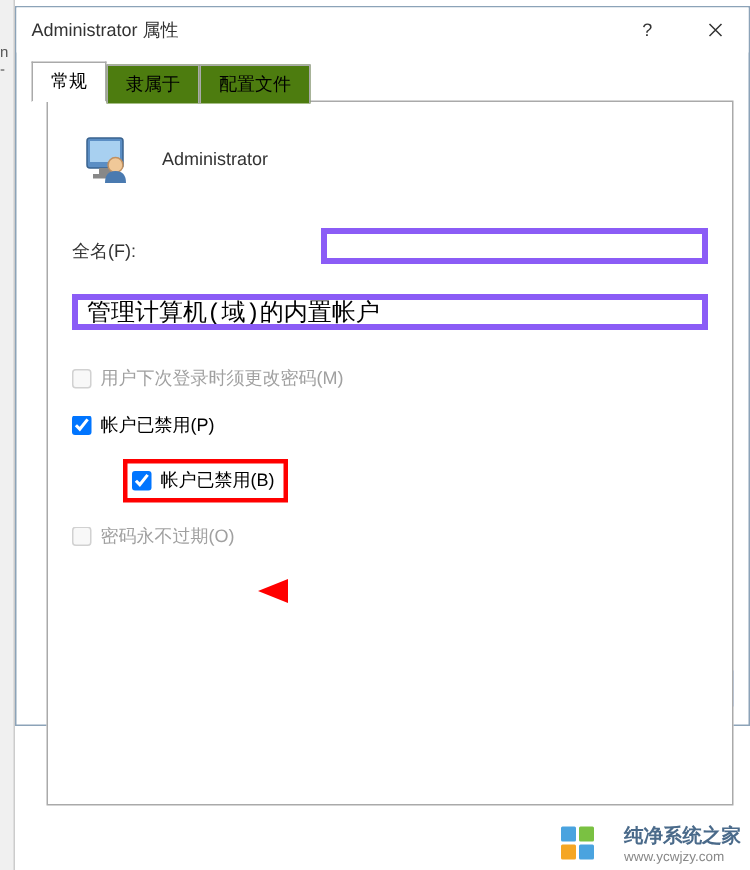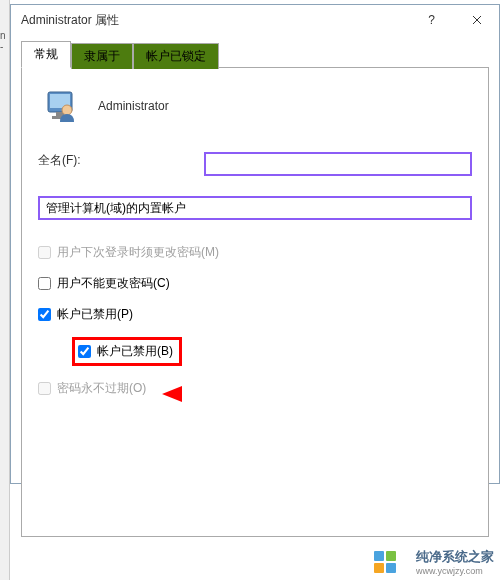--- a/index.html
+++ b/index.html
@@ -74,50 +74,51 @@
       border-bottom: 1px solid #fff;
       margin-bottom: -1px;
     }
     .tab-panel {
       border: 1px solid #aaa;
       background: #fff;
       padding: 16px 16px 16px 16px;
       position: relative;
       z-index: 1;
       height: 470px;
+      margin-left: 10px;
     }
     .user-icon-row {
       display: flex;
       align-items: center;
       gap: 20px;
       padding: 4px 0 28px 4px;
     }
     .user-icon {
       width: 36px; height: 36px;
       position: relative;
     }
     .user-name { font-size: 12px; color: #333; }
     .form-row {
       display: flex;
-      align-items: flex-start;
+      align-items: flex-end;
       margin-bottom: 20px;
       gap: 46px;
     }
     .form-label {
       width: 120px;
       color: #333;
       font-size: 12px;
     }
     .form-input {
       flex: 1;
       height: 24px;
-      border: 2px solid #8b5cf6;
+      border: 4px solid #8b5cf6;
       padding: 2px 6px;
-      font-size: 12px;
-      font-family: Liberation Sans, sans-serif;
+      font-size: 16px;
+      font-family: Liberation Mono, monospace;
       outline: none;
     }
     .checkbox-group {
       margin-top: 24px;
     }
     .checkbox-row {
       display: flex;
       align-items: center;
       gap: 6px;
       margin-bottom: 14px;
@@ -205,21 +206,21 @@
             <path d="M1 1 L9 9 M9 1 L1 9"></path>
           </svg>
       </div>
     </div>
   </div>
 
   <div class="content-area">
     <div class="tabs">
       <div class="tab active">常规</div>
       <div class="tab">隶属于</div>
-      <div class="tab">帐户已锁定</div>
+      <div class="tab">配置文件</div>
     </div>
 
     <div class="tab-panel">
       <div class="user-icon-row">
         <div class="user-icon">
           <svg width="36" height="36" viewBox="0 0 36 36">
             <rect x="6" y="4" width="24" height="20" rx="2" fill="#5b8ec4" stroke="#3a638f"></rect>
             <rect x="8" y="6" width="20" height="14" fill="#a8d0f0"></rect>
             <rect x="14" y="24" width="8" height="4" fill="#888"></rect>
             <rect x="10" y="28" width="16" height="3" fill="#888"></rect>
@@ -236,24 +237,20 @@
       </div>
 
       <div class="form-row">
         <input class="form-input" type="text" value="管理计算机(域)的内置帐户" style="">
       </div>
 
       <div class="checkbox-group">
         <label class="checkbox-row disabled">
           <input type="checkbox" disabled="" style="">
           <span>用户下次登录时须更改密码(M)</span>
-        </label>
-        <label class="checkbox-row">
-          <input type="checkbox" style="">
-          <span>用户不能更改密码(C)</span>
         </label>
         <label class="checkbox-row">
           <input type="checkbox" checked="" style="">
           <span>帐户已禁用(P)</span>
         </label>
         <div style="margin-bottom:14px;padding-left:40px;">
           <span class="highlight-box">
             <input type="checkbox" checked="" style="">
             <span>帐户已禁用(B)</span>
           </span>

